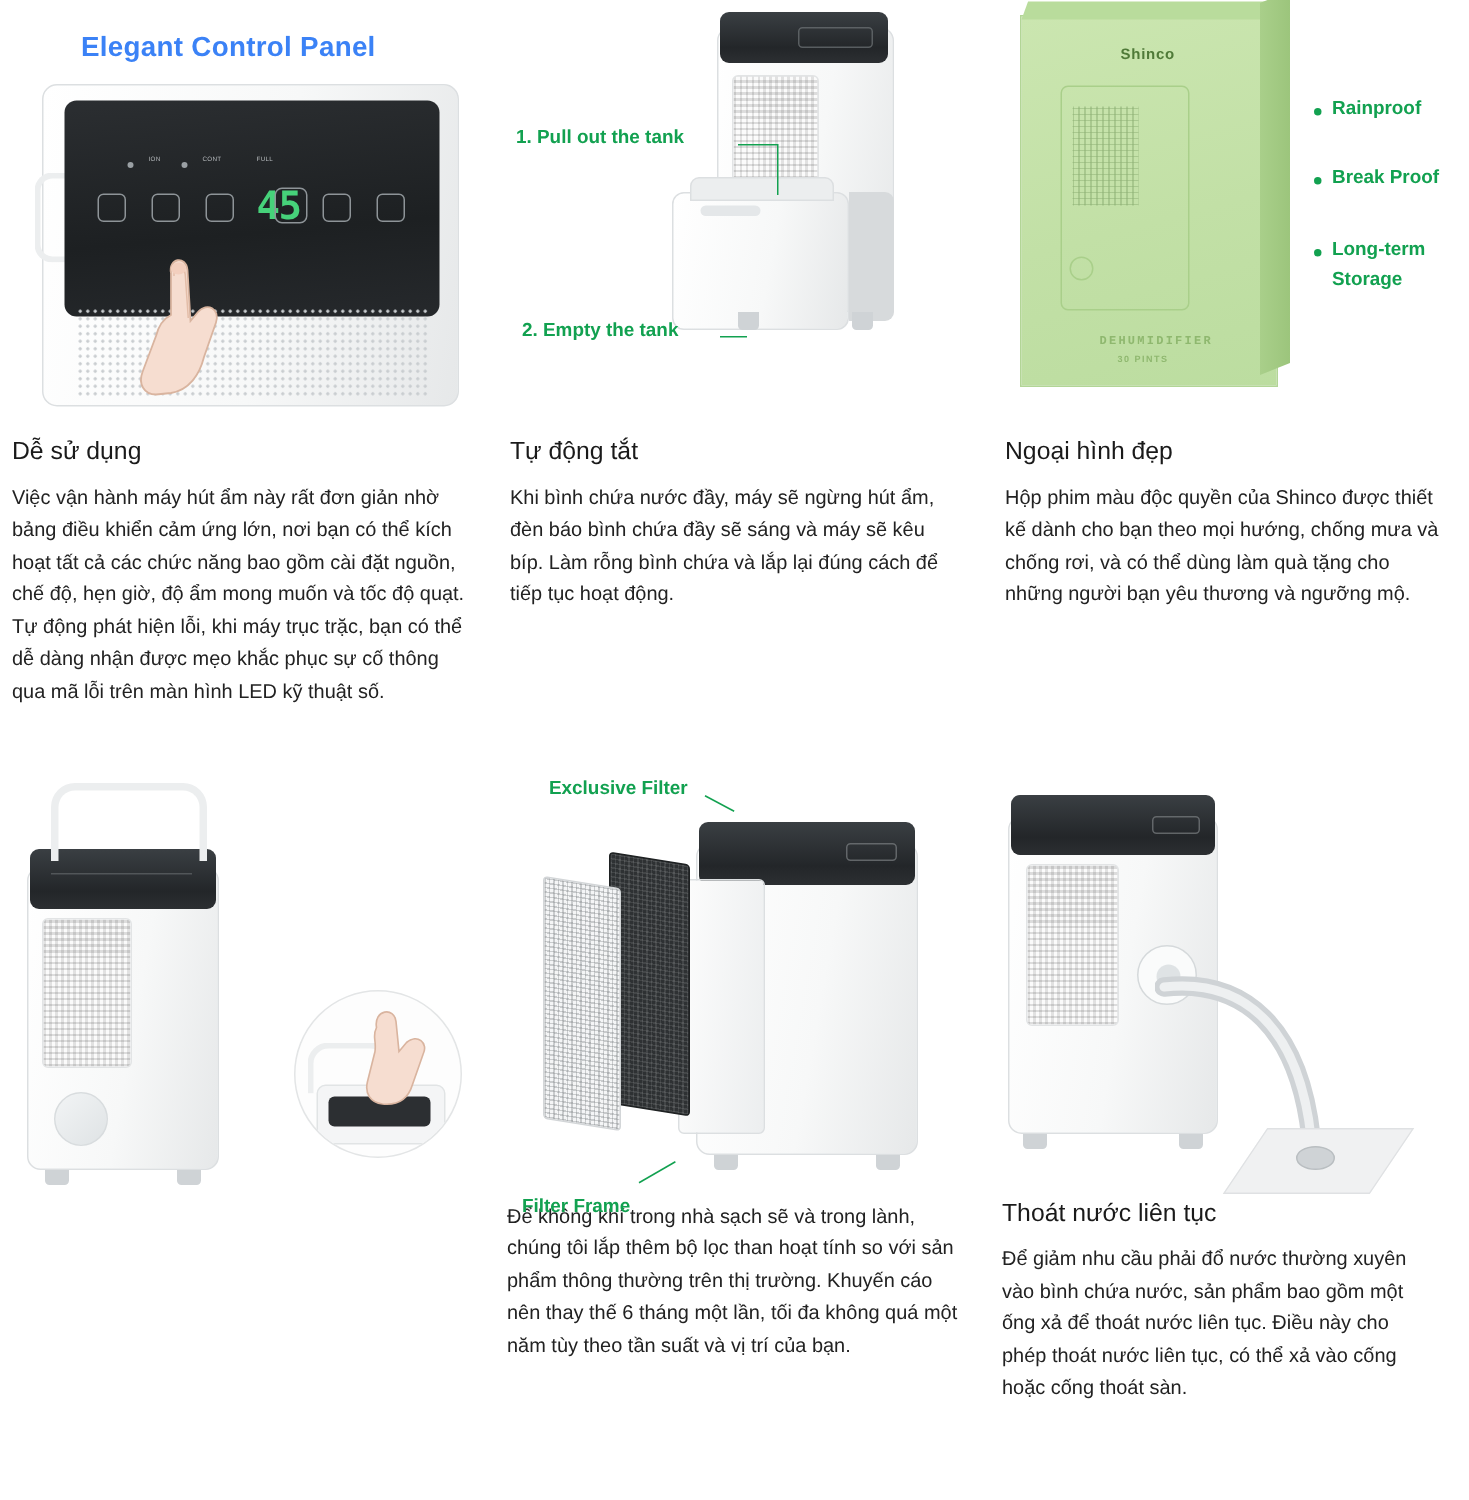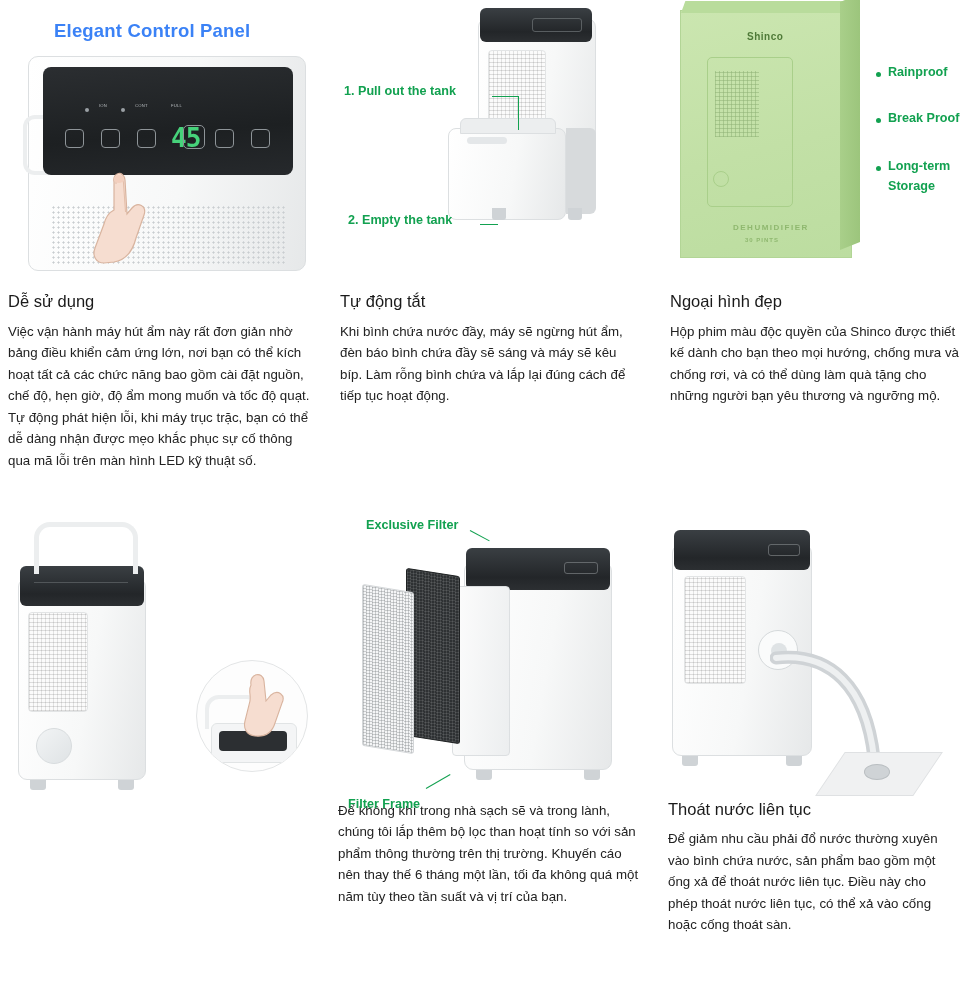--- a/index.html
+++ b/index.html
@@ -81,21 +81,21 @@
     font-size: 18.5px;
     font-weight: bold;
     color: #3b82f6;
     letter-spacing: .2px;
   }
   .p1-unit {
     left: 28px; top: 56px; width: 278px; height: 215px;
     border-radius: 10px;
   }
   .p1-screen {
-    position: absolute; left: 14px; top: 10px; width: 250px; height: 108px;
+    position: absolute; left: 14px; top: 10px; width: 250px; height: 144px;
     background: linear-gradient(175deg,#2b2e31 0%,#1d2022 60%,#26292c 100%);
     border-radius: 8px;
   }
   .p1-handle {
     position: absolute; left: -6px; top: 58px; width: 24px; height: 60px;
     border: 4px solid #eceeef; border-right: none;
     border-radius: 12px 0 0 12px;
     background: transparent;
   }
   .p1-display {
@@ -285,21 +285,21 @@
 
           <div style="position:absolute;left:-0.5px;top:-10px;width:172px;height:12px;background:#b9dc9c;transform:skewX(-20deg);transform-origin:bottom left;"></div>
 
           <div style="position:absolute;left:26px;top:46px;width:86px;height:150px;border:1.5px solid #a9cf8a;border-radius:5px;"></div>
           <div style="position:absolute;left:34px;top:60px;width:44px;height:66px;background:
               repeating-linear-gradient(0deg, rgba(140,175,115,.5) 0 1px, rgba(0,0,0,0) 1px 4px),
               repeating-linear-gradient(90deg, rgba(140,175,115,.5) 0 1px, rgba(0,0,0,0) 1px 4px);"></div>
           <div style="position:absolute;left:32px;top:160px;width:16px;height:16px;border:1.5px solid #a9cf8a;border-radius:50%;"></div>
 
           <div class="brand" style="left:66px;top:20px;color:#4f7a38;">Shinco</div>
-          <div class="small-cap" style="left:52px;top:212px;">DEHUMIDIFIER</div>
+          <div class="small-cap" style="left:52px;top:212px;font-family:Liberation Mono, monospace;">DEHUMIDIFIER</div>
           <div class="small-cap" style="left:64px;top:226px;font-size:6px;letter-spacing:1px;">30 PINTS</div>
         </div>
 
         <div class="dev" style="left:180px;top:2px;width:20px;height:248px;background:linear-gradient(90deg,#a9cf8a,#9cc57c);transform:skewY(-22deg);transform-origin:top left;"></div>
 
         <div class="bullet-dot" style="left:216px;top:72px;"></div>
         <div class="bullet-line" style="left:228px;top:65px;">Rainproof</div>
 
         <div class="bullet-dot" style="left:216px;top:118px;"></div>
         <div class="bullet-line" style="left:228px;top:111px;">Break Proof</div>

